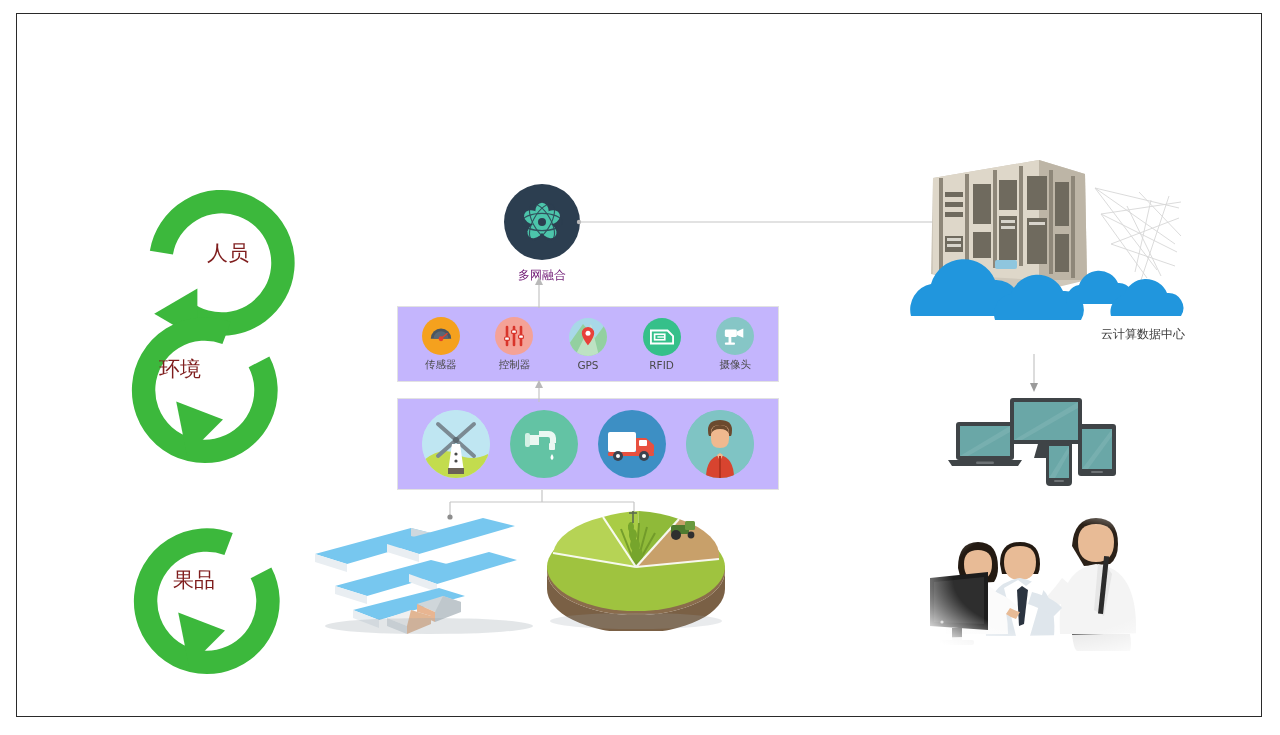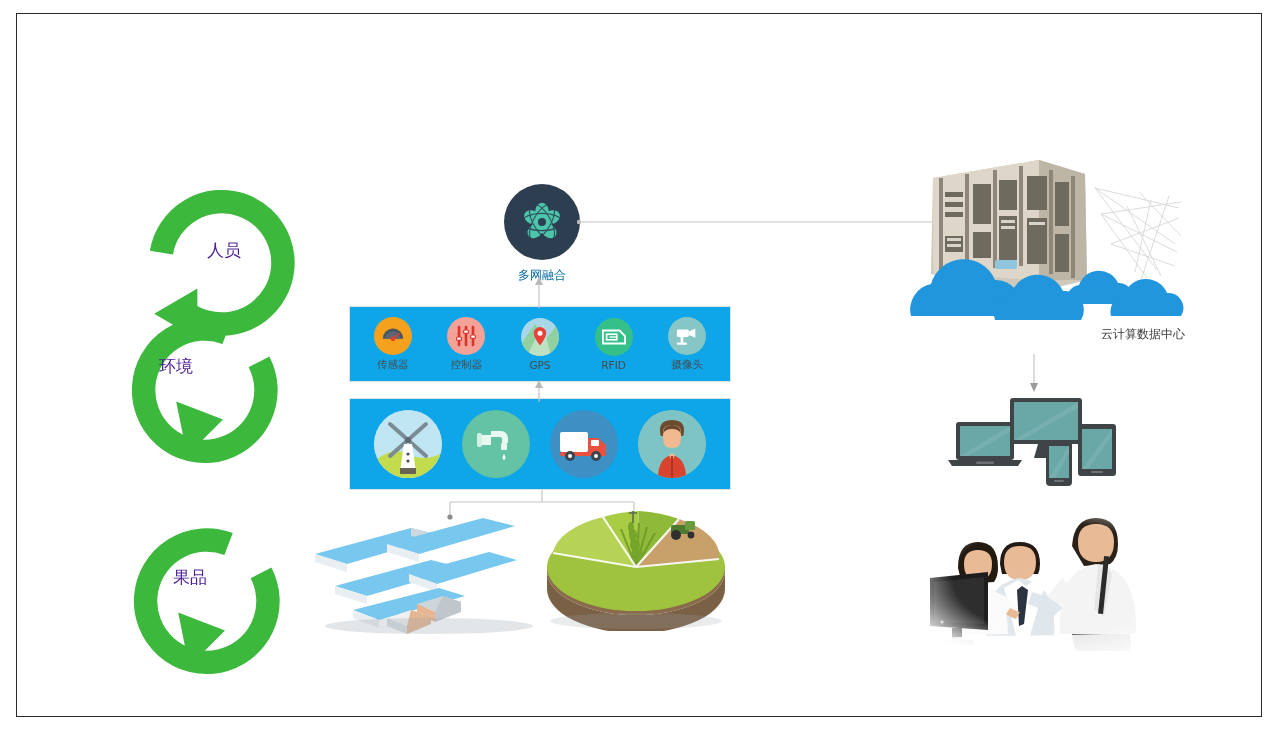--- a/index.html
+++ b/index.html
@@ -30,41 +30,42 @@
     font-size: 40px; font-weight: bold; color: #12a94c;
     letter-spacing: 1px; line-height: 1;
     font-family: "DejaVu Sans", "Liberation Sans", sans-serif;
   }
 
   
   .loop { position: absolute; }
   .loop svg { display:block; }
   .loop-label {
     position: absolute;
-    font-size: 17px; color: #4c1d95;
+    font-size: 21px; color: #7f1d1d;
     font-family: Liberation Mono, monospace;
     white-space: nowrap;
   }
 
   
   #mn-node { position: absolute; left: 482px; top: 170px; width: 86px; text-align: center; }
   #mn-circle {
     width: 76px; height: 76px; border-radius: 50%;
     background: #2c3e50; margin: 0 auto;
     display:flex; align-items:center; justify-content:center;
   }
   #mn-label {
-    margin-top: 7px; font-size: 12px; color: #0369a1;
+    margin-top: 7px; font-size: 12px; color: #701a75;
     font-family: "DejaVu Sans", "Liberation Sans", sans-serif;
   }
 
   
   .panel {
-    position: absolute; background: #0ea5e9;
+    position: absolute; background: #c4b5fd;
     border: 1px solid #e2e2e2;
+    margin-left: 48px;
   }
   #device-panel { left: 332px; top: 292px; width: 382px; height: 76px; }
   #asset-panel  { left: 332px; top: 384px; width: 382px; height: 92px; }
 
   .dev-row { display:flex; height:100%; align-items:center; justify-content:space-around; padding:0 6px; }
   .dev-item { width: 66px; text-align:center; }
   .dev-ic {
     width: 38px; height: 38px; border-radius: 50%;
     margin: 0 auto 3px; position: relative;
     display:flex; align-items:center; justify-content:center;

